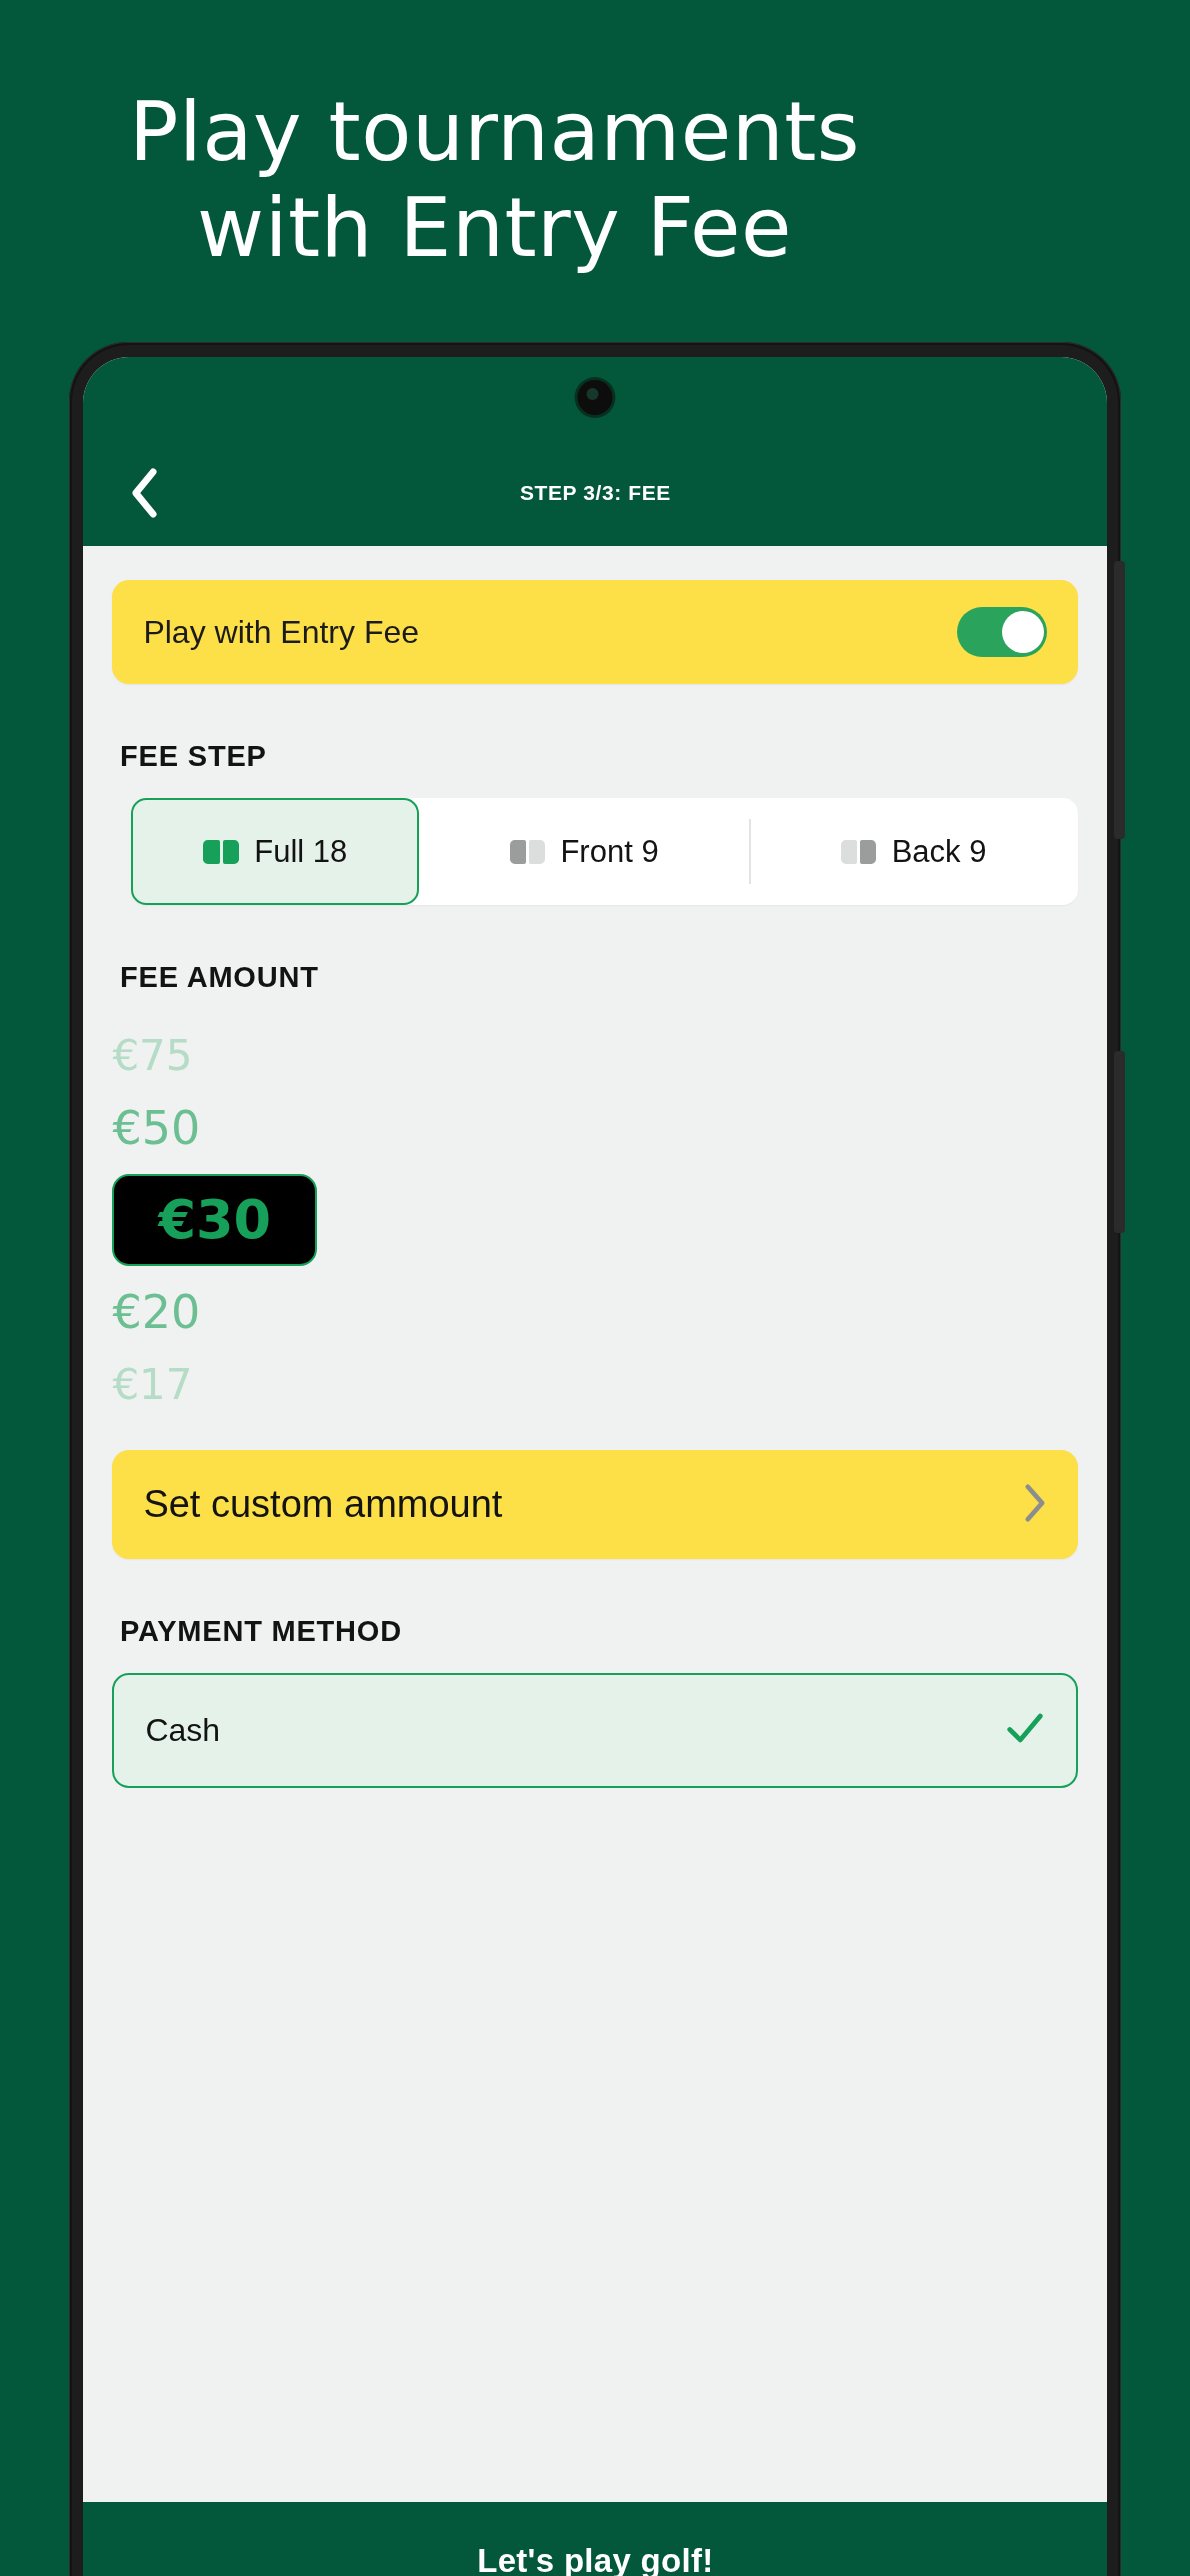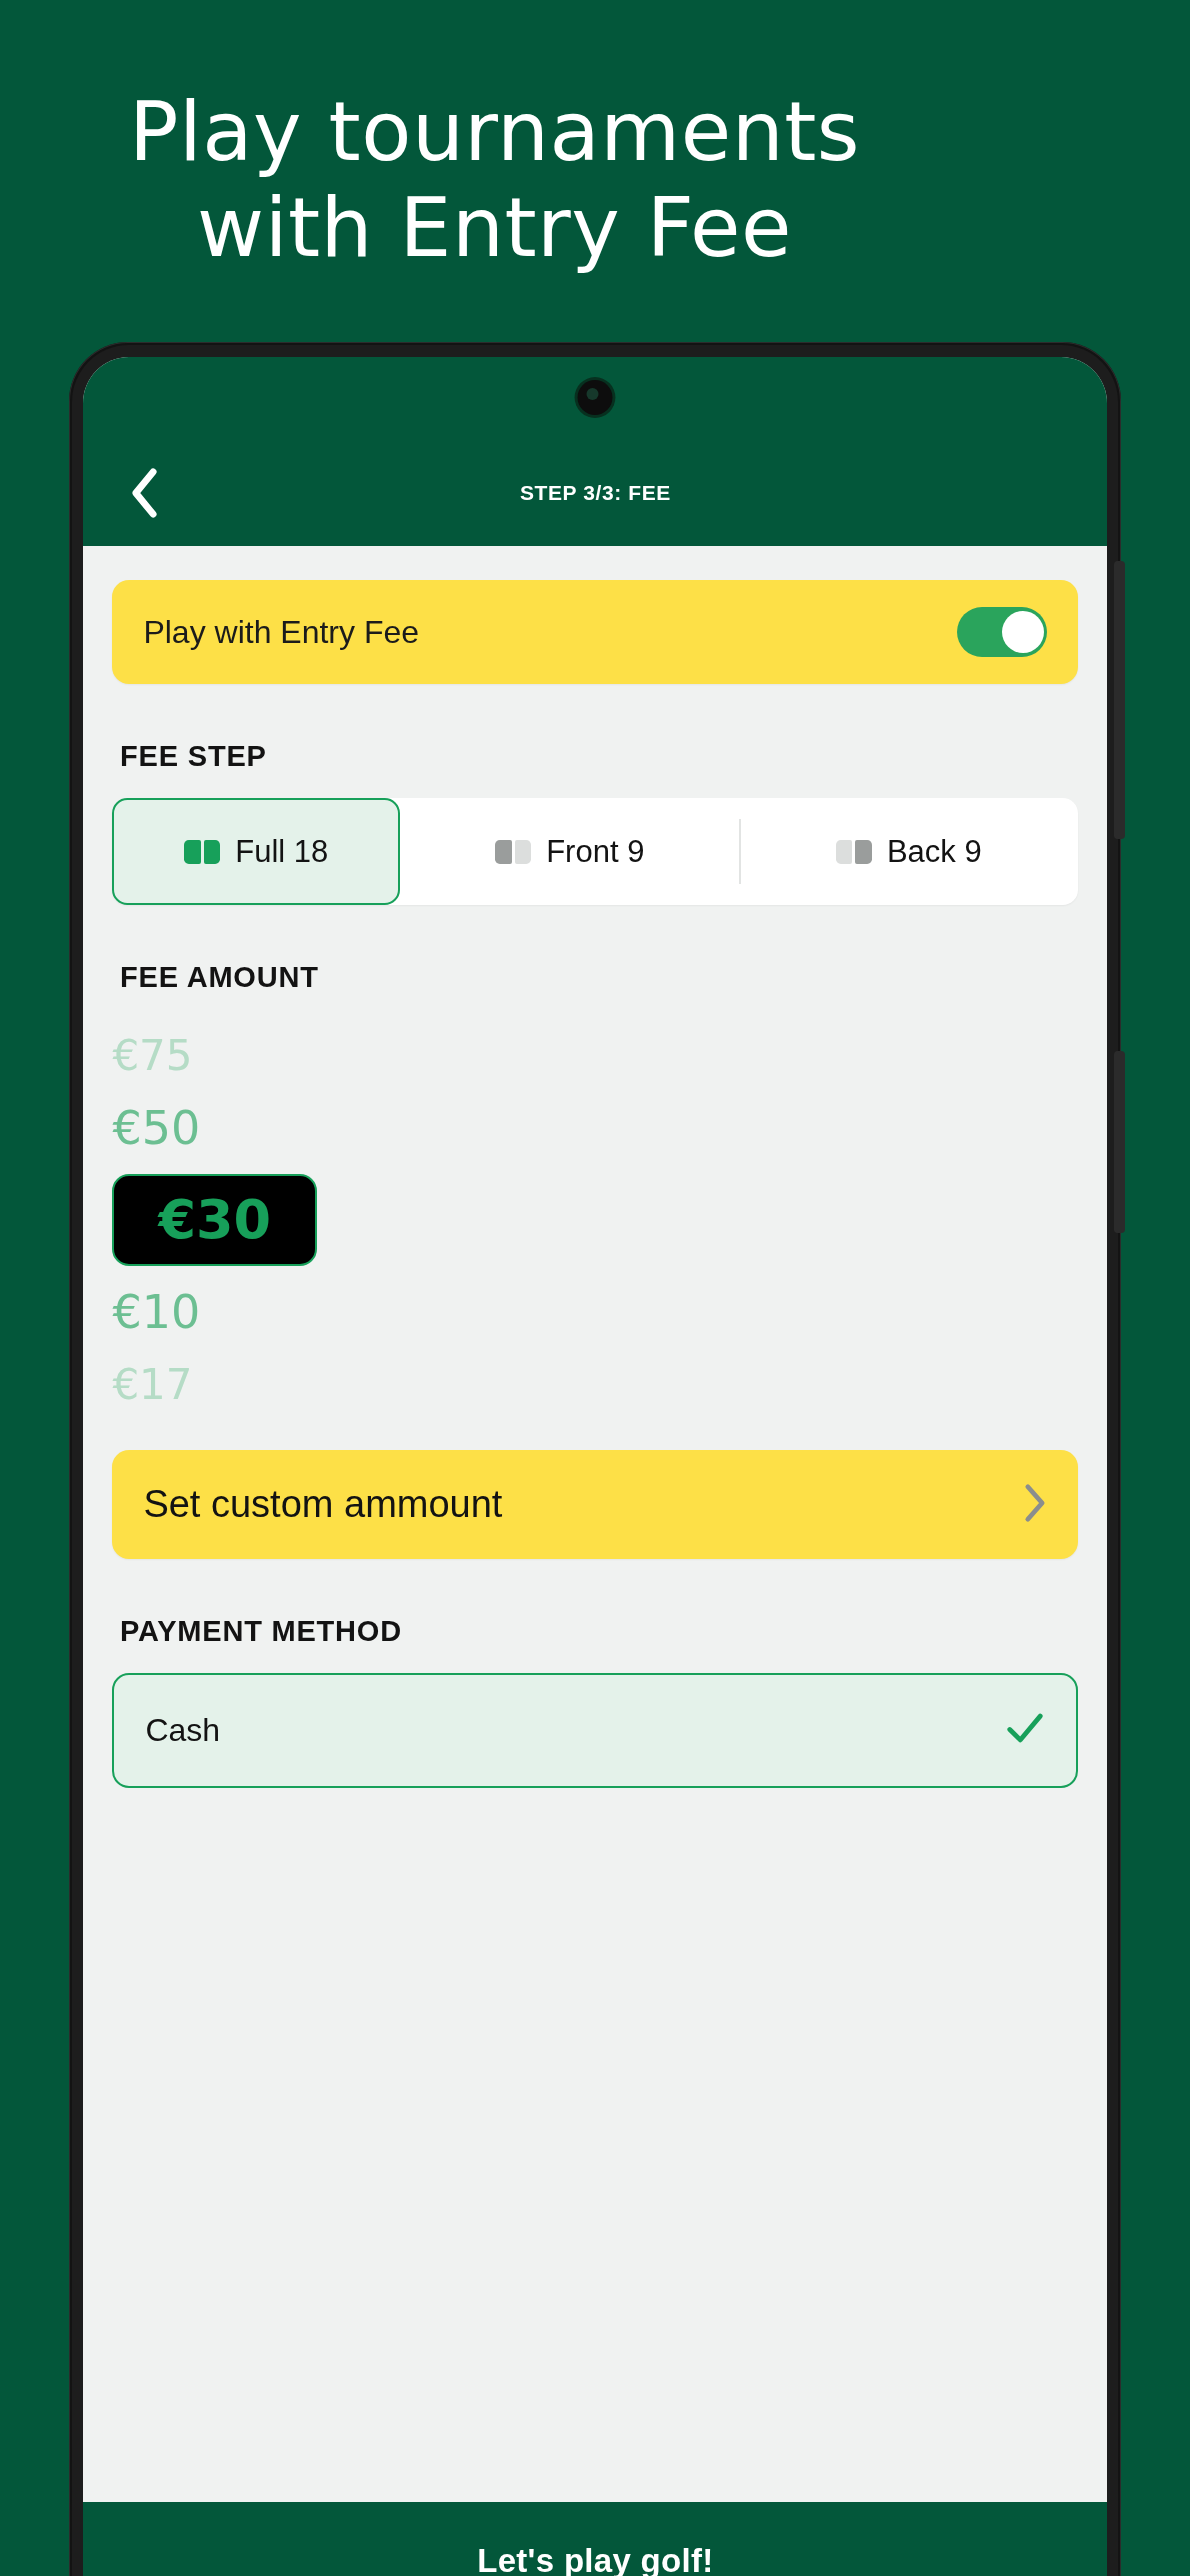--- a/index.html
+++ b/index.html
@@ -145,20 +145,21 @@
 
   
   .segmented{
     display:flex;
     background:#ffffff;
     border-radius:15.3px;
     height:107px;
     overflow:visible;
     position:relative;
     box-shadow:0 1px 1.9px rgba(0,0,0,0.05);
+    margin-left:19px;
   }
   .seg{
     flex:1;
     display:flex; align-items:center; justify-content:center;
     gap:15.3px;
     font-size:31px;
     color:#131313;
     cursor:pointer;
     position:relative;
     border-radius:15.3px;
@@ -305,21 +306,21 @@
           <span>Back 9</span>
         </div>
       </div>
 
       <div class="section-title">FEE AMOUNT</div>
 
       <div class="fee-picker">
         <div class="fee-opt f0">€75</div>
         <div class="fee-opt f1">€50</div>
         <div class="fee-opt f2">€30</div>
-        <div class="fee-opt f3">€10</div>
+        <div class="fee-opt f3">€20</div>
         <div class="fee-opt f4">€17</div>
       </div>
 
       <div class="card custom-row">
         <div class="custom-label">Set custom ammount</div>
         <span>
           <svg width="25" height="42" viewBox="0 0 26 44" fill="none">
             <path d="M6 5 L21 22 L6 39" stroke="#8b8e8d" stroke-width="5" stroke-linecap="round" stroke-linejoin="round"></path>
           </svg>
         </span>

